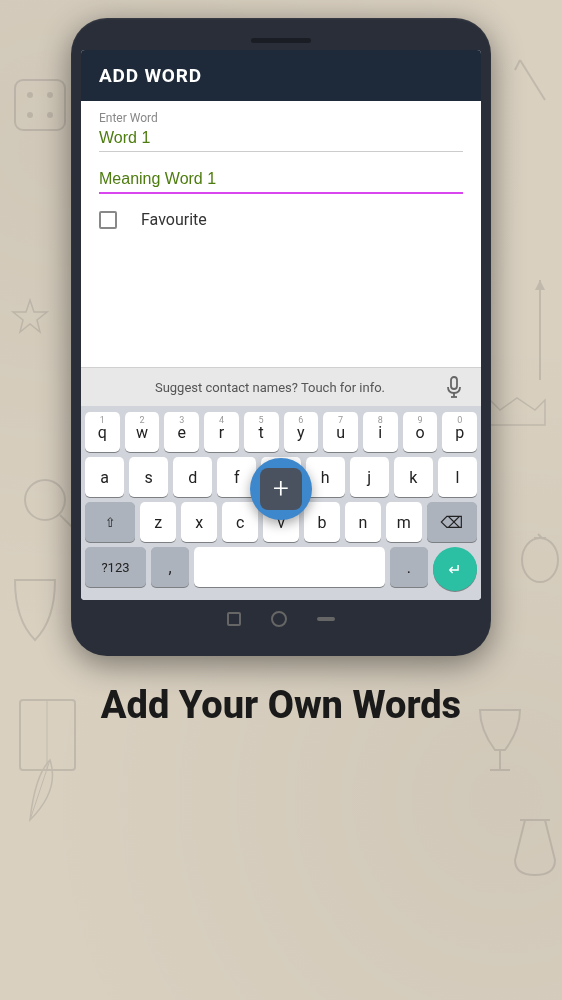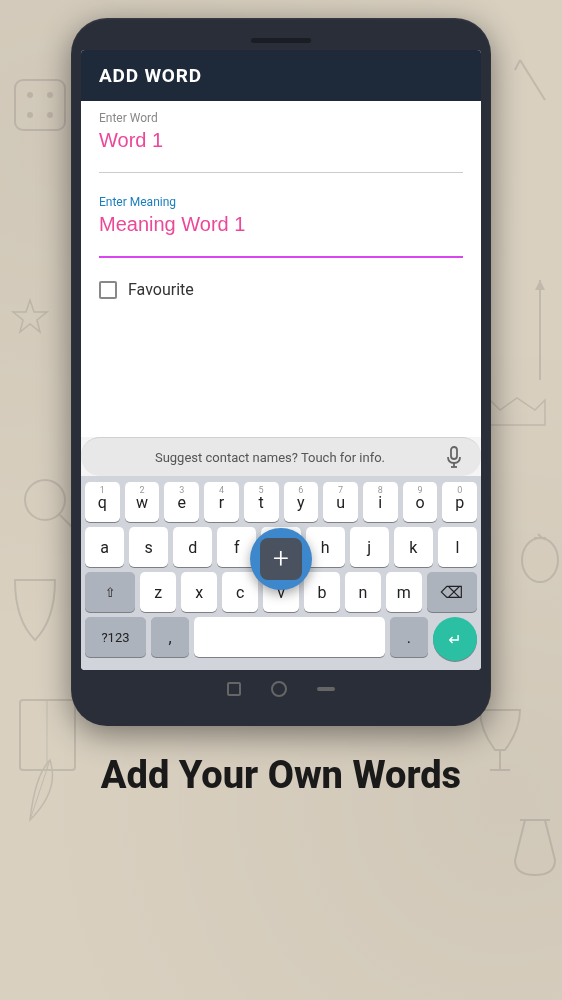--- a/index.html
+++ b/index.html
@@ -59,53 +59,53 @@
       letter-spacing: 0.8px;
     }
 
     
     .form-area {
       background: #ffffff;
       padding: 10px 18px 18px 18px;
     }
 
     .field-group {
-      margin-bottom: 22px;
+      margin-bottom: 16px;
     }
 
     .field-label {
       font-size: 12px;
       color: #888;
       margin-bottom: 2px;
     }
 
     .field-label.active {
       color: #1a7fbf;
     }
 
     .field-input {
       width: 100%;
-      font-size: 20px;
-      color: #ec4899;
+      font-size: 16px;
+      color: #4d7c0f;
       border: none;
       border-bottom: 1px solid #ccc;
-      padding: 2px 0 20px 0;
+      padding: 2px 0 4px 0;
       outline: none;
       background: transparent;
     }
 
     .field-input.active-border {
       border-bottom: 2px solid #d946ef;
     }
 
     .favourite-row {
       display: flex;
       align-items: center;
       margin-top: 10px;
-      gap: 11px;
+      gap: 24px;
     }
 
     .checkbox-box {
       width: 18px;
       height: 18px;
       border: 2px solid #888;
       border-radius: 2px;
       background: #fff;
       flex-shrink: 0;
     }
@@ -122,21 +122,20 @@
     }
 
     
     .keyboard-suggestion-bar {
       background: #e8e8e8;
       padding: 8px 16px;
       display: flex;
       align-items: center;
       justify-content: space-between;
       border-top: 1px solid #d0d0d0;
-      border-radius: 19px;
     }
 
     .suggestion-text {
       font-size: 13px;
       color: #555;
       flex: 1;
       text-align: center;
     }
 
     .mic-icon {
@@ -386,21 +385,20 @@
       <span class="app-header-title">ADD WORD</span>
     </div>
 
     <div class="form-area">
       <div class="field-group">
         <div class="field-label">Enter Word</div>
         <input class="field-input" type="text" value="Word 1" readonly="" style="">
       </div>
 
       <div class="field-group">
-        <div class="field-label active">Enter Meaning</div>
         <input class="field-input active-border" type="text" value="Meaning Word 1" readonly="" style="">
       </div>
 
       <div class="favourite-row">
         <div class="checkbox-box"></div>
         <span class="favourite-label">Favourite</span>
       </div>
     </div>
 
     <div class="form-spacer"></div>

